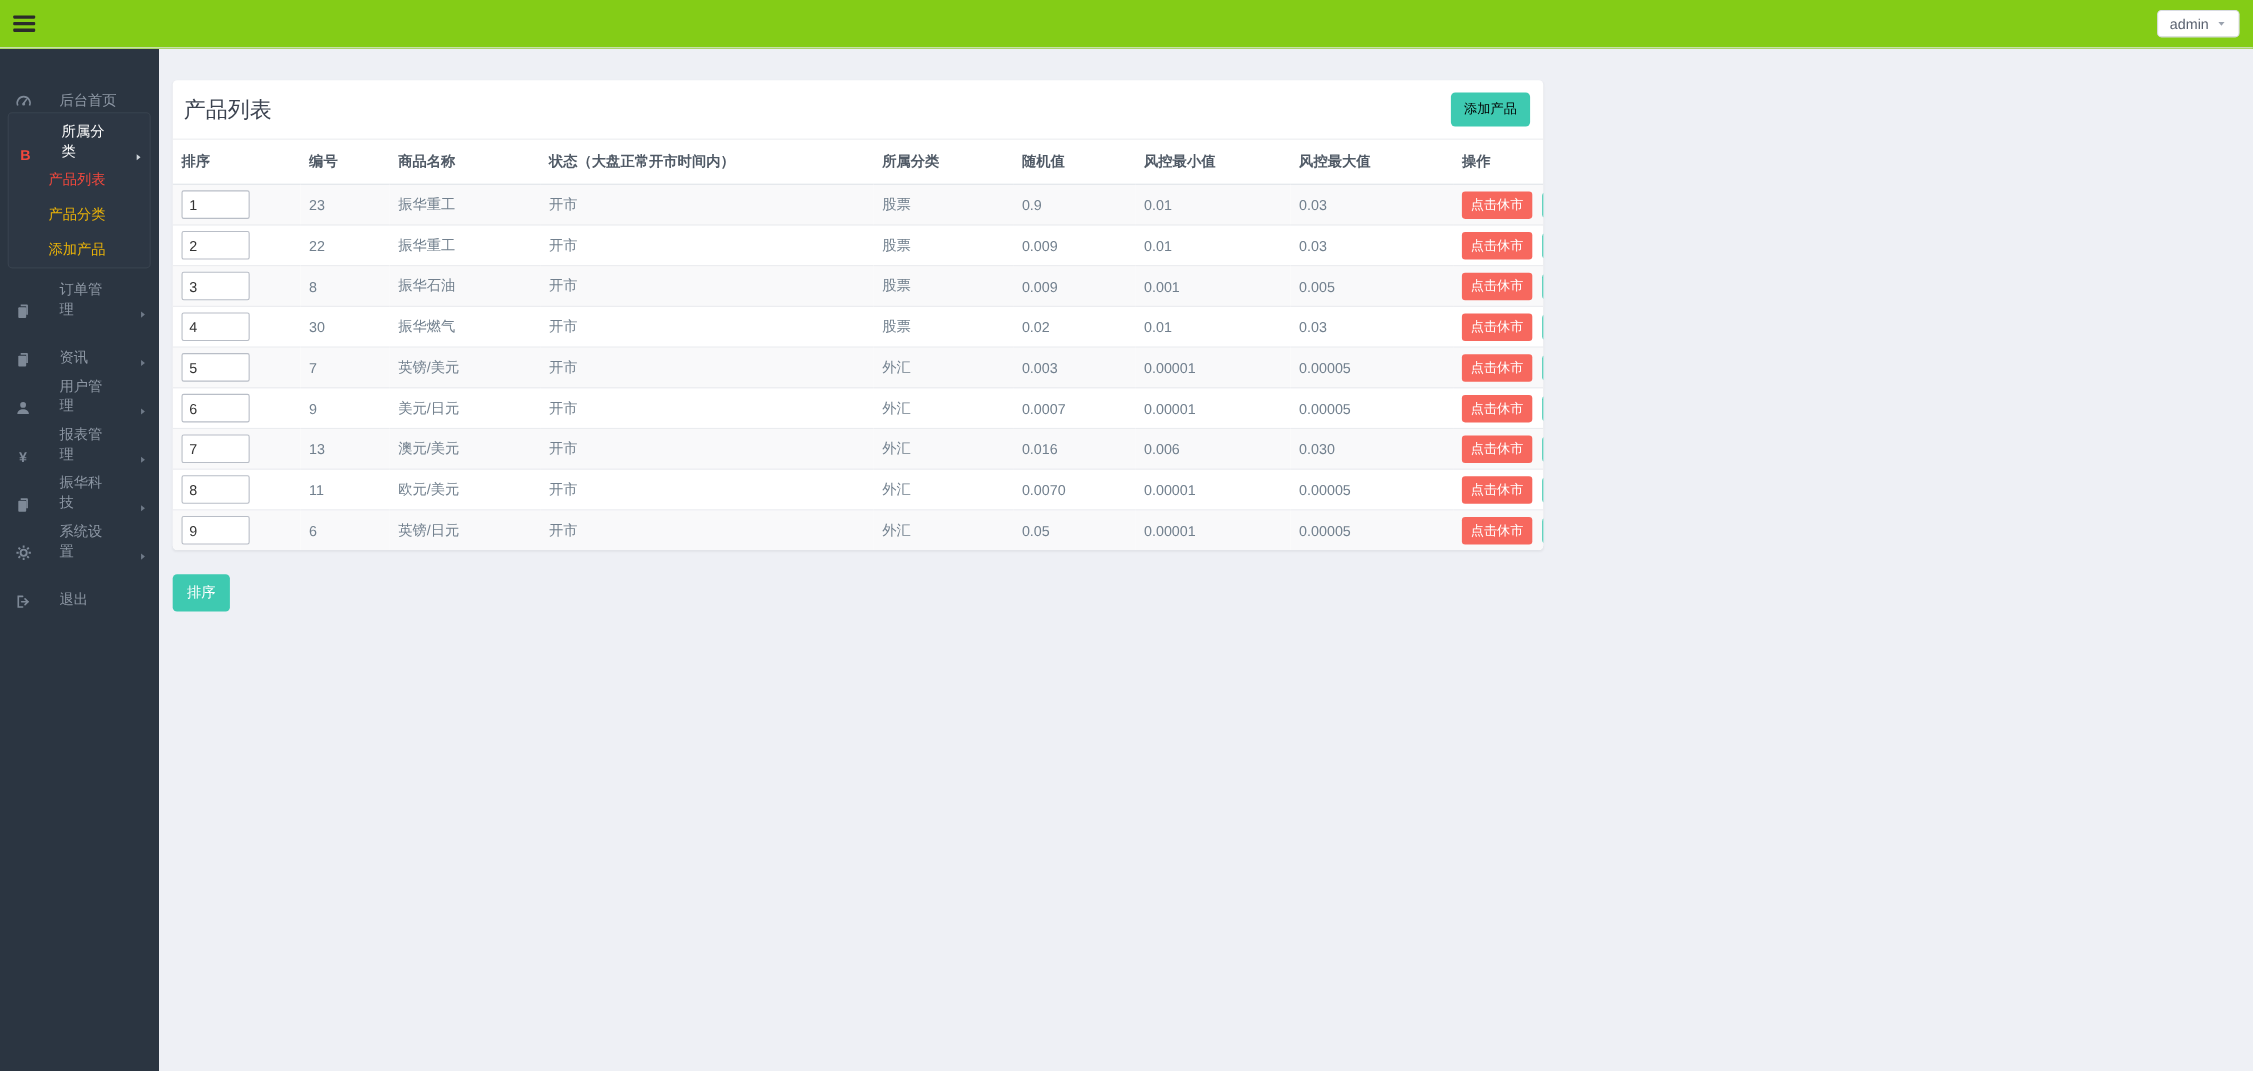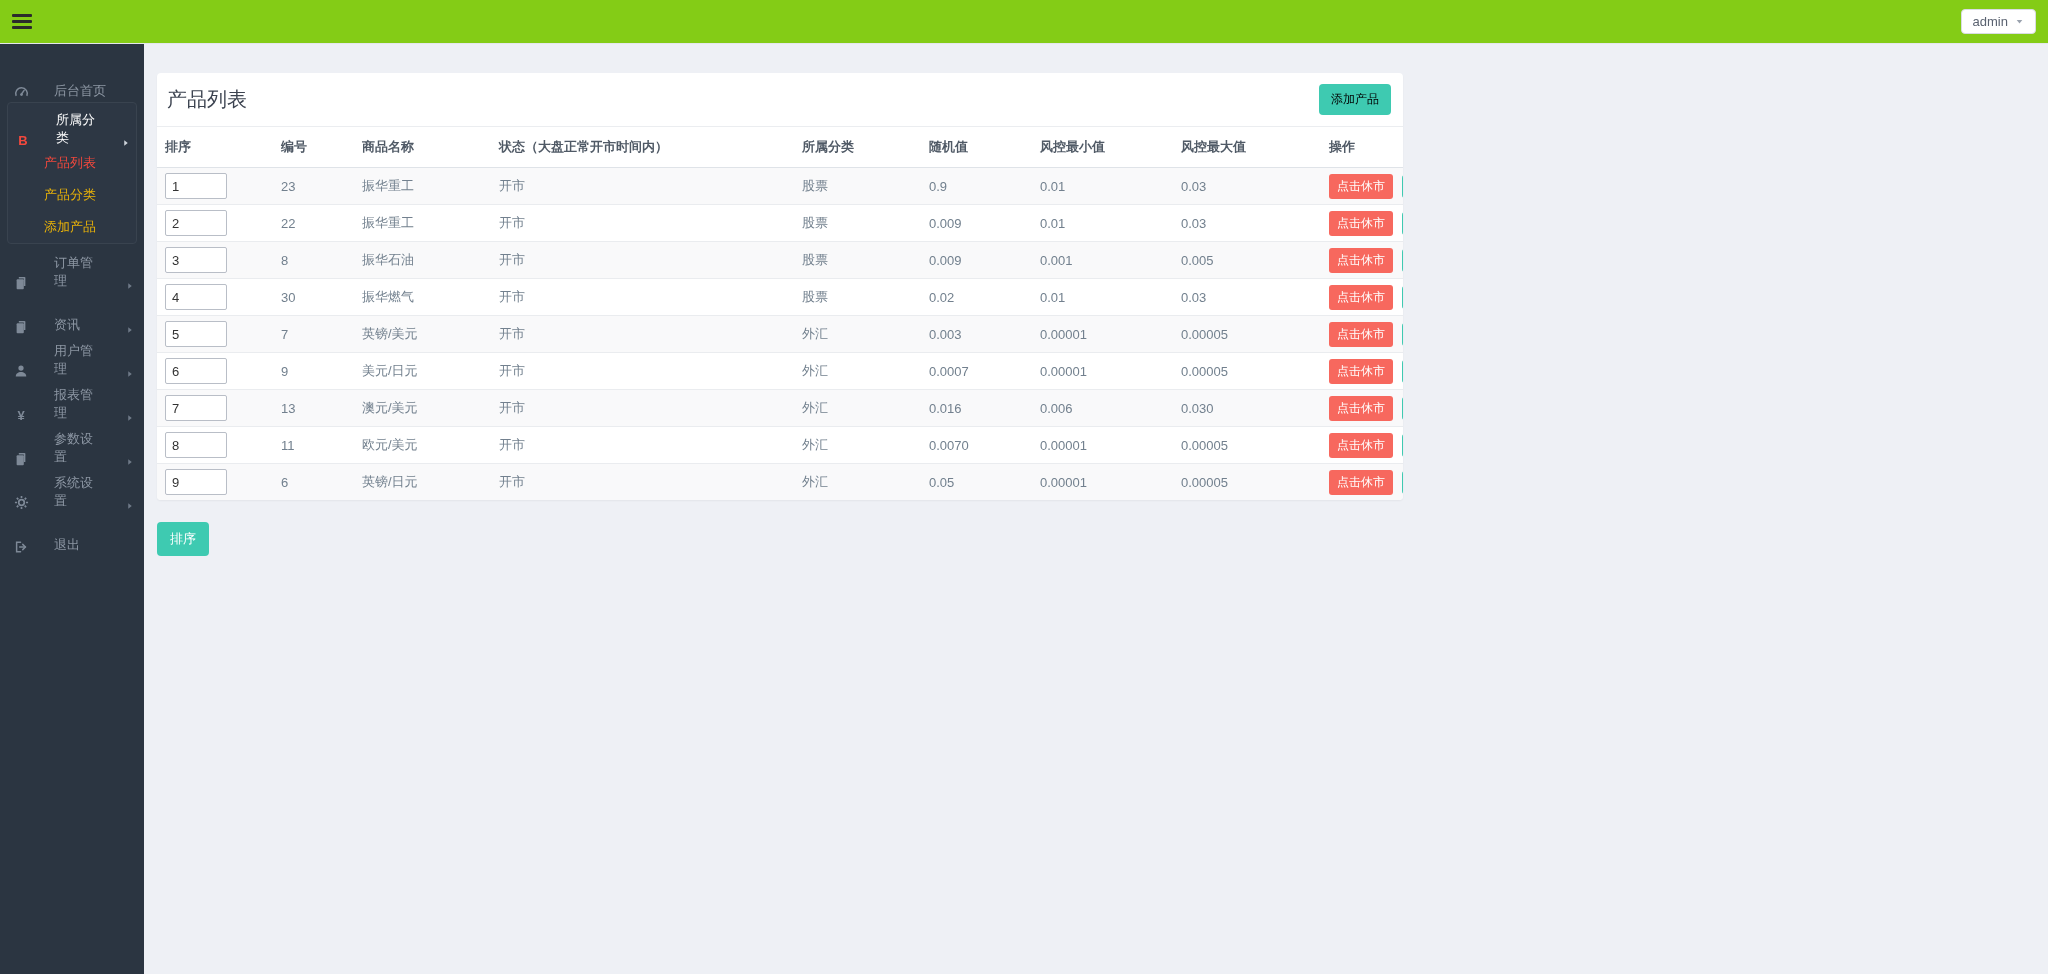--- a/index.html
+++ b/index.html
@@ -157,21 +157,21 @@
           </svg>
         </span>
       </div>
       <div class="side-item">
         <span class="ic">
           <svg width="14" height="14" viewBox="0 0 16 16">
             <path fill="currentColor" d="M5.5 1h6.5a1 1 0 0 1 1 1v9.5h-1.8V2.8H5.5V1z"></path>
             <rect x="3" y="3.8" width="8.2" height="11.2" rx="1" fill="currentColor"></rect>
           </svg>
         </span>
-        <span>参数设置</span>
+        <span>振华科技</span>
         <span class="caret">
           <svg width="8" height="8" viewBox="0 0 16 16">
             <path fill="currentColor" d="M4.5 2.5l7 5.5-7 5.5z"></path>
           </svg>
         </span>
       </div>
       <div class="side-item">
         <span class="ic">
           <svg width="15" height="15" viewBox="0 0 16 16">
             <g stroke="currentColor" stroke-width="1.8" fill="none">

